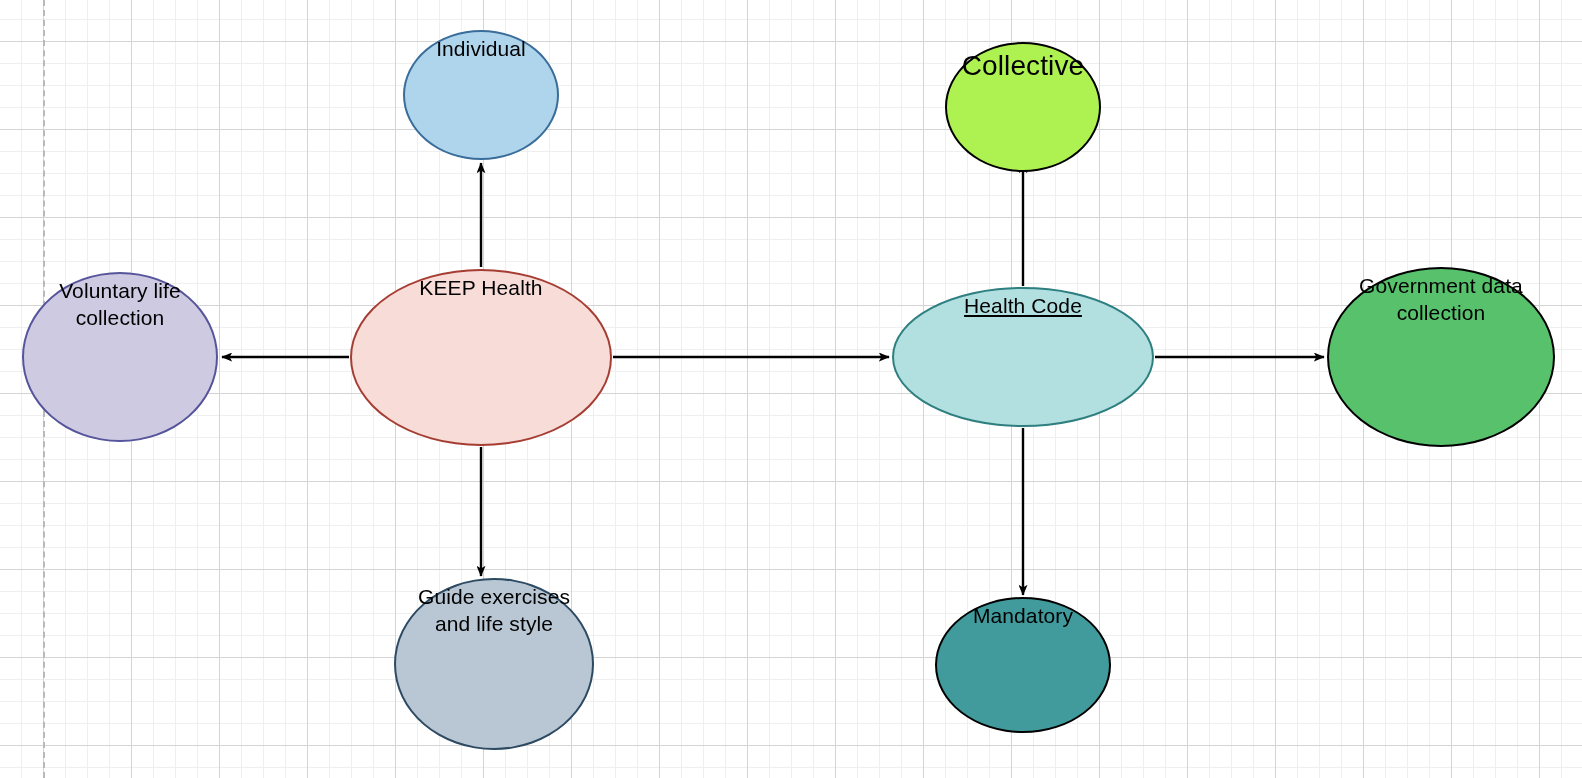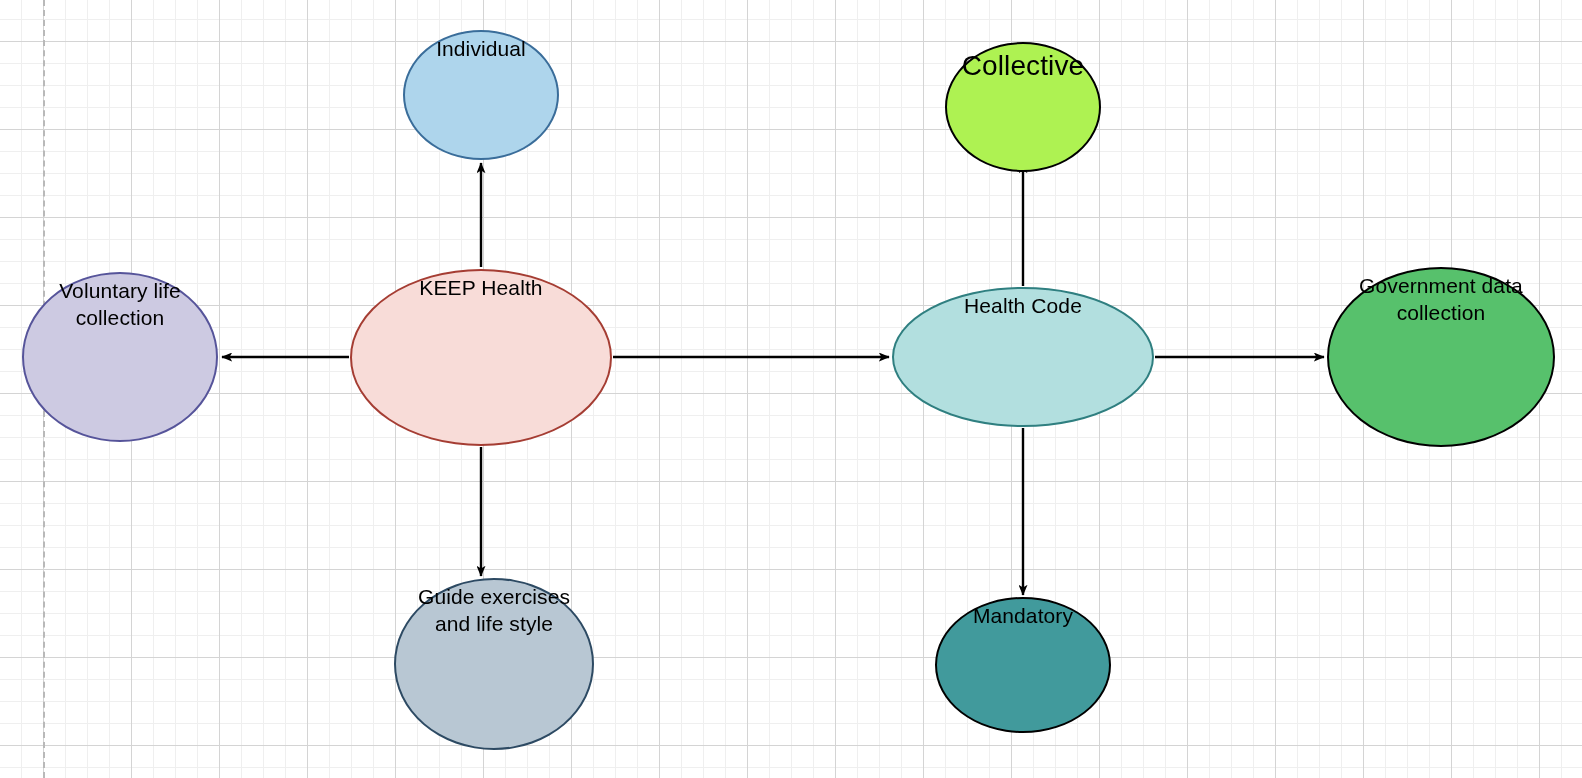--- a/index.html
+++ b/index.html
@@ -93,21 +93,21 @@
         <line x1="1023" y1="428" x2="1023" y2="595" stroke="#000000" stroke-width="2.4" marker-end="url(#arrowhead)"></line>
       </g>
   </svg>
 
   <div id="nodes-layer">
       <div class="node" style="left: 403px; top: 30px; width: 156px; height: 130px; background: rgb(174, 213, 236); border: 2px solid rgb(58, 109, 154); font-size: 21px;"><span>Individual</span></div>
       <div class="node" style="left: 945px; top: 42px; width: 156px; height: 130px; background: rgb(174, 242, 82); border: 2px solid rgb(0, 0, 0); font-size: 28px;"><span>Collective</span></div>
       <div class="node" style="left: 22px; top: 272px; width: 196px; height: 170px; background: rgb(205, 202, 226); border: 2px solid rgb(86, 84, 154); font-size: 21px;"><span>Voluntary life
 collection</span></div>
       <div class="node" style="left: 350px; top: 269px; width: 262px; height: 177px; background: rgb(248, 220, 216); border: 2px solid rgb(165, 61, 51); font-size: 21px;"><span>KEEP Health</span></div>
-      <div class="node" style="left: 892px; top: 287px; width: 262px; height: 140px; background: rgb(178, 223, 223); border: 2px solid rgb(47, 127, 128); font-size: 21px;"><span>Health Code</span></div>
+      <div class="node" style="left: 892px; top: 287px; width: 262px; height: 140px; background: rgb(178, 223, 223); border: 2px solid rgb(47, 127, 128); font-size: 21px; text-decoration: underline;"><span>Health Code</span></div>
       <div class="node" style="left: 1327px; top: 267px; width: 228px; height: 180px; background: rgb(87, 193, 108); border: 2px solid rgb(0, 0, 0); font-size: 21px;"><span>Government data
 collection</span></div>
       <div class="node" style="left: 394px; top: 578px; width: 200px; height: 172px; background: rgb(184, 199, 211); border: 2px solid rgb(45, 74, 99); font-size: 21px;"><span>Guide exercises
 and life style</span></div>
       <div class="node" style="left: 935px; top: 597px; width: 176px; height: 136px; background: rgb(65, 154, 156); border: 2px solid rgb(0, 0, 0); font-size: 21px;"><span>Mandatory</span></div>
     </div>
 
 </div>
 
 </body></html>

